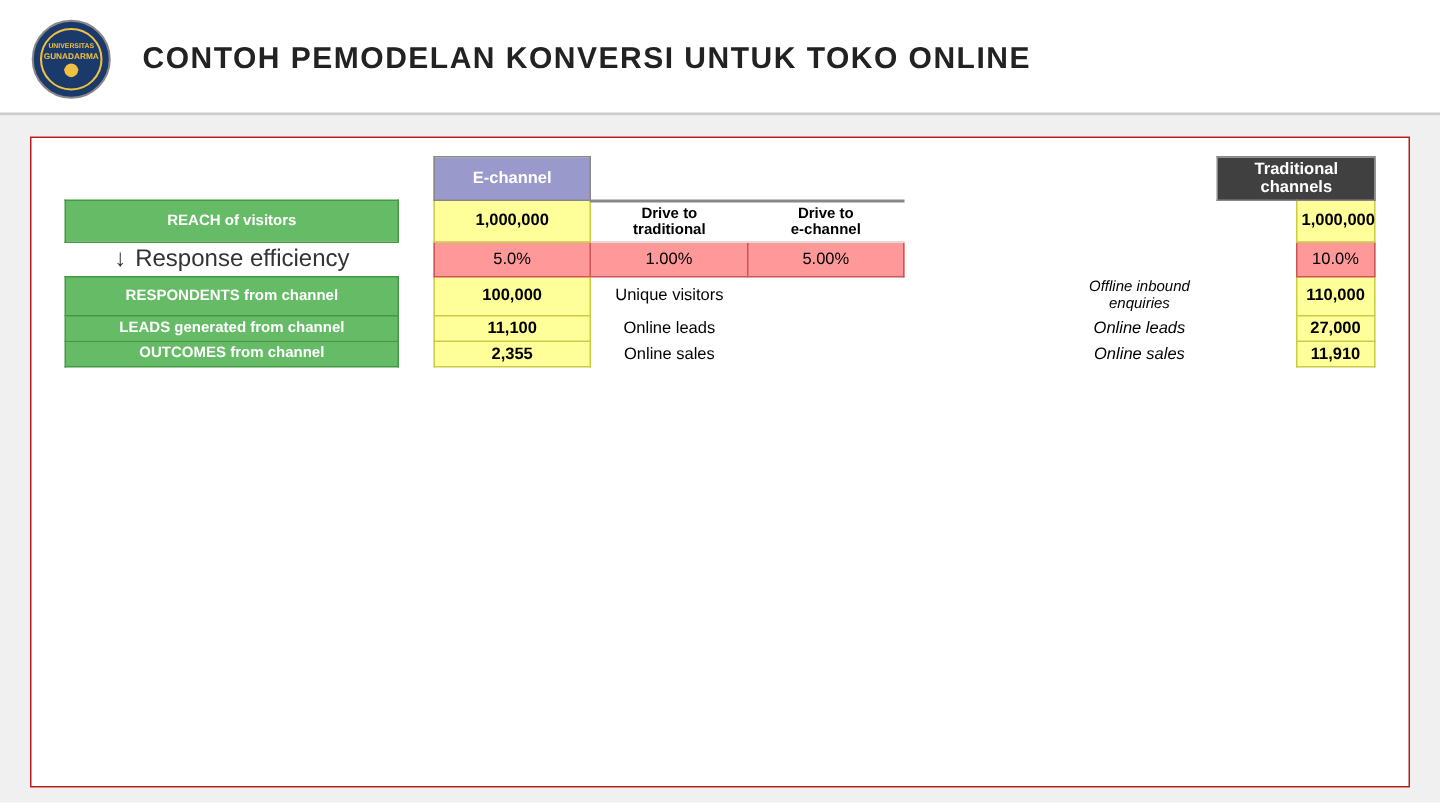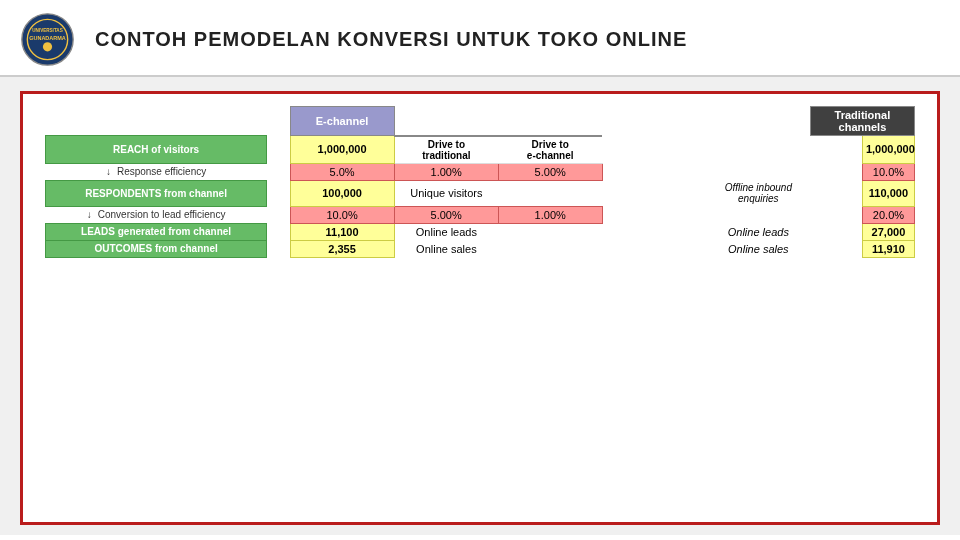--- a/index.html
+++ b/index.html
@@ -39,21 +39,21 @@
     }
     
     .main {
       padding: 14px 20px 10px 20px;
       background: #f0f0f0;
       height: calc(540px - 82px);
     }
     
     .diagram {
       background: #fff;
-      border: 3px solid #b91c1c;
+      border: 1px solid #b91c1c;
       padding: 12px 22px;
       width: 100%;
       height: 100%;
       position: relative;
     }
     
     .conv-table {
       width: 100%;
       border-collapse: collapse;
       table-layout: fixed;
@@ -121,21 +121,21 @@
     }
     
     .arrow-down {
       text-align: center;
       font-size: 14px;
       color: #555;
       line-height: 1;
     }
     
     .sub-label {
-      font-size: 10px;
+      font-size: 16px;
       color: #333;
       text-align: center;
     }
     
     .drive-label {
       font-weight: bold;
       font-size: 10px;
       text-align: center;
     }
     
@@ -212,33 +212,20 @@
           <td class="arrow-down"></td>
           <td class="val-yellow">100,000</td>
           <td class="cell-normal">Unique visitors</td>
           <td></td>
           <td></td>
           <td class="cell-center" style="font-size:10px;">Offline inbound enquiries</td>
           <td></td>
           <td class="val-yellow">110,000</td>
         </tr>
 
-        <tr>
-          <td class="sub-label">
-            <span style="margin-right:6px;">↓</span><span>Conversion to lead efficiency</span>
-          </td>
-          <td></td>
-          <td class="val-pink">10.0%</td>
-          <td class="val-pink">5.00%</td>
-          <td class="val-pink">1.00%</td>
-          <td></td>
-          <td></td>
-          <td></td>
-          <td class="val-pink">20.0%</td>
-        </tr>
 
         <tr>
           <td class="label-green">LEADS generated from channel</td>
           <td class="arrow-down"></td>
           <td class="val-yellow">11,100</td>
           <td class="cell-normal">Online leads</td>
           <td></td>
           <td></td>
           <td class="cell-center">Online leads</td>
           <td></td>

